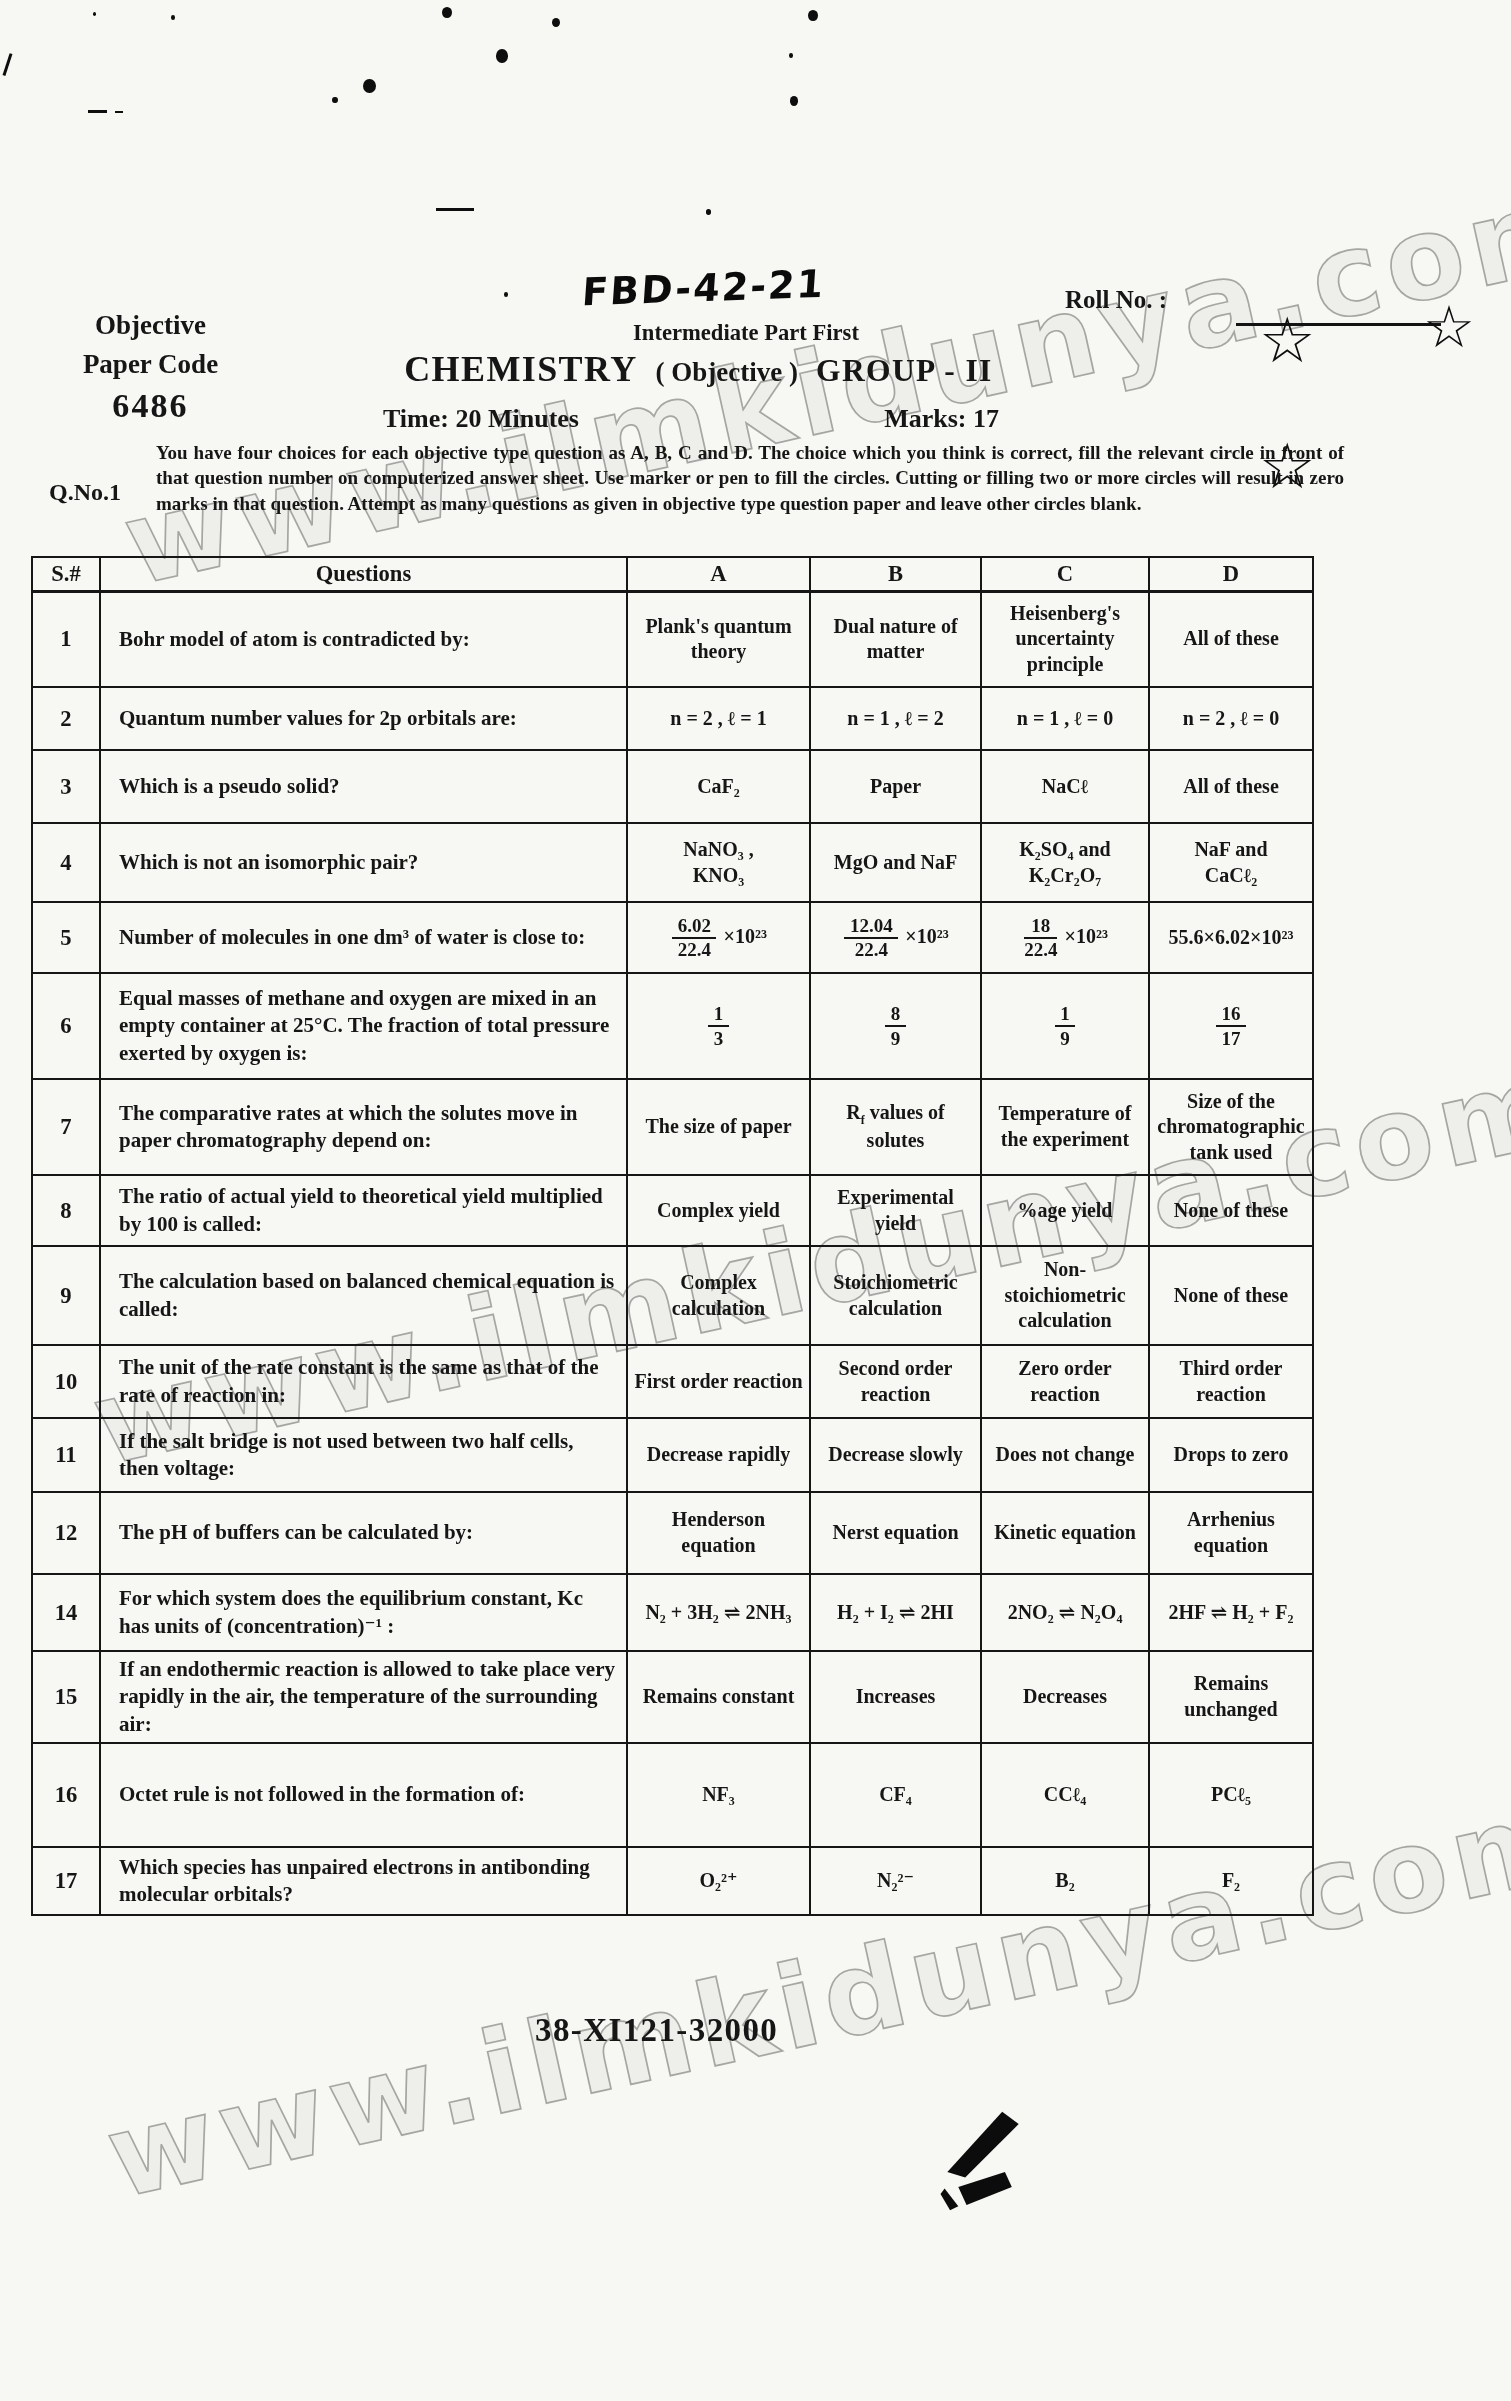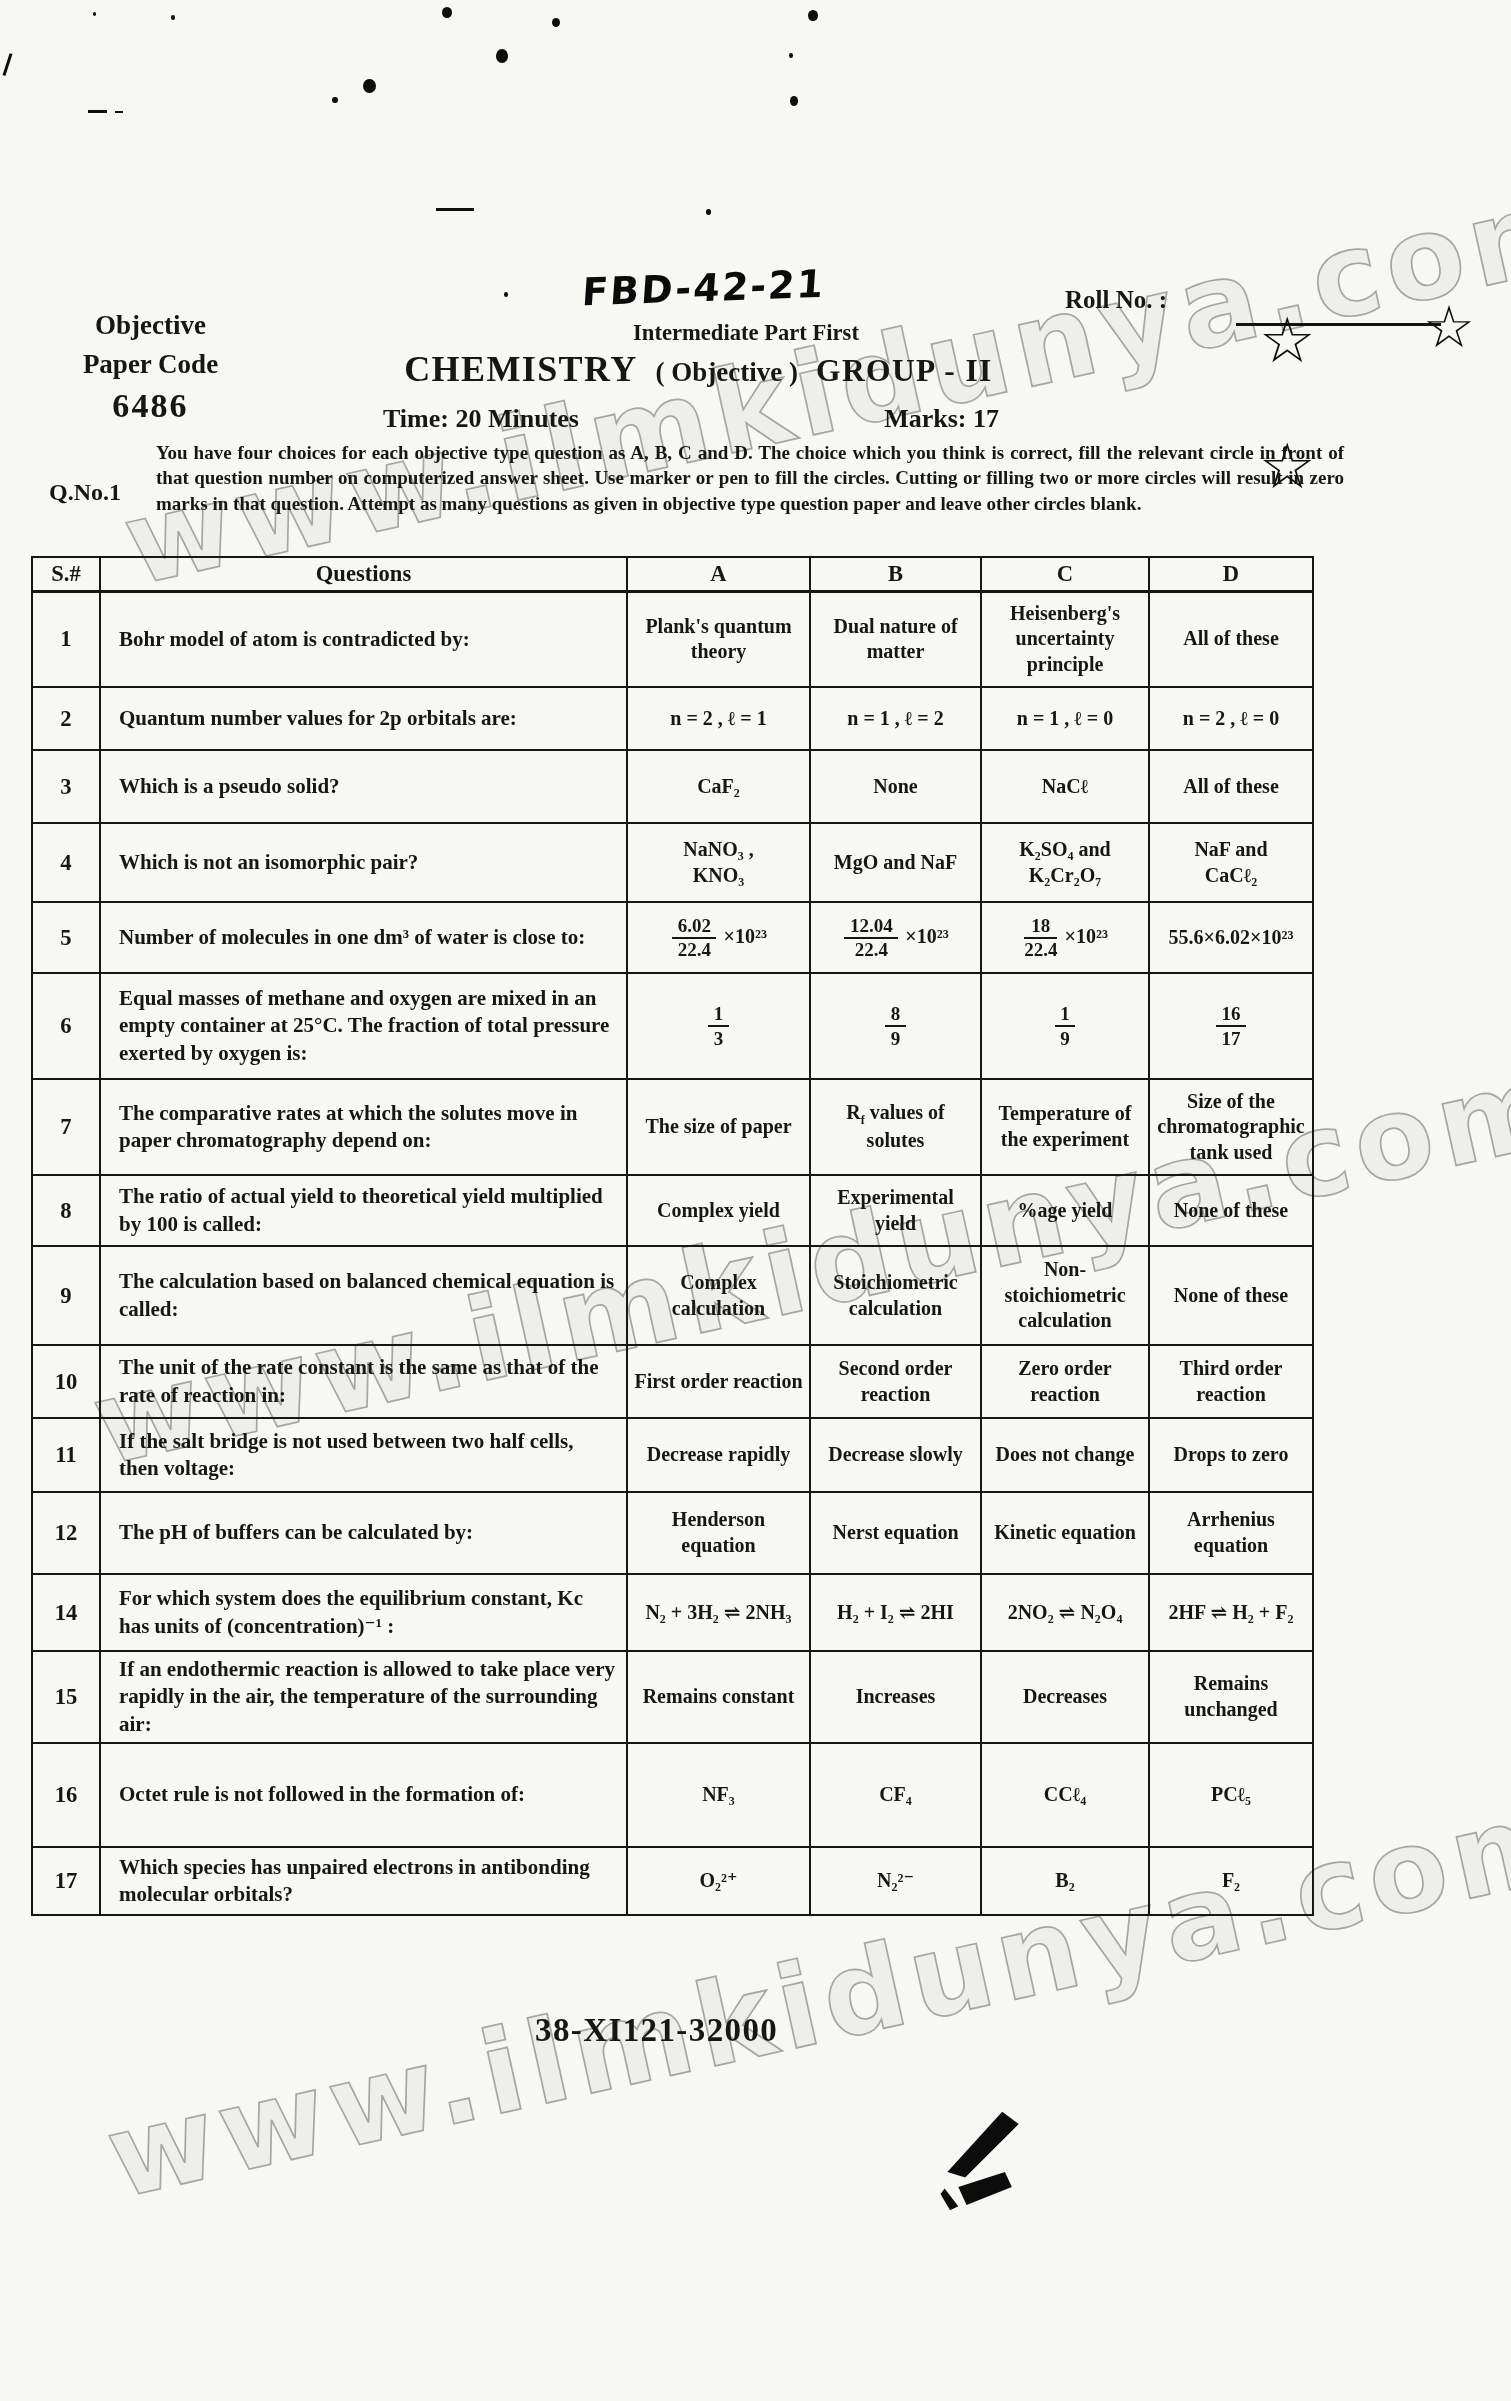--- a/index.html
+++ b/index.html
@@ -176,21 +176,21 @@
       <td class="cell-q">Quantum number values for 2p orbitals are:</td>
       <td class="opt cell-a">n = 2 , ℓ = 1</td>
       <td class="opt cell-b">n = 1 , ℓ = 2</td>
       <td class="opt cell-c">n = 1 , ℓ = 0</td>
       <td class="opt cell-d">n = 2 , ℓ = 0</td>
     </tr>
         <tr>
       <td class="sn">3</td>
       <td class="cell-q">Which is a pseudo solid?</td>
       <td class="opt cell-a">CaF₂</td>
-      <td class="opt cell-b">None</td>
+      <td class="opt cell-b">Paper</td>
       <td class="opt cell-c">NaCℓ</td>
       <td class="opt cell-d">All of these</td>
     </tr>
         <tr>
       <td class="sn">4</td>
       <td class="cell-q">Which is not an isomorphic pair?</td>
       <td class="opt cell-a">NaNO₃ ,<br>KNO₃</td>
       <td class="opt cell-b">MgO and NaF</td>
       <td class="opt cell-c">K₂SO₄ and<br>K₂Cr₂O₇</td>
       <td class="opt cell-d">NaF and<br>CaCℓ₂</td>

